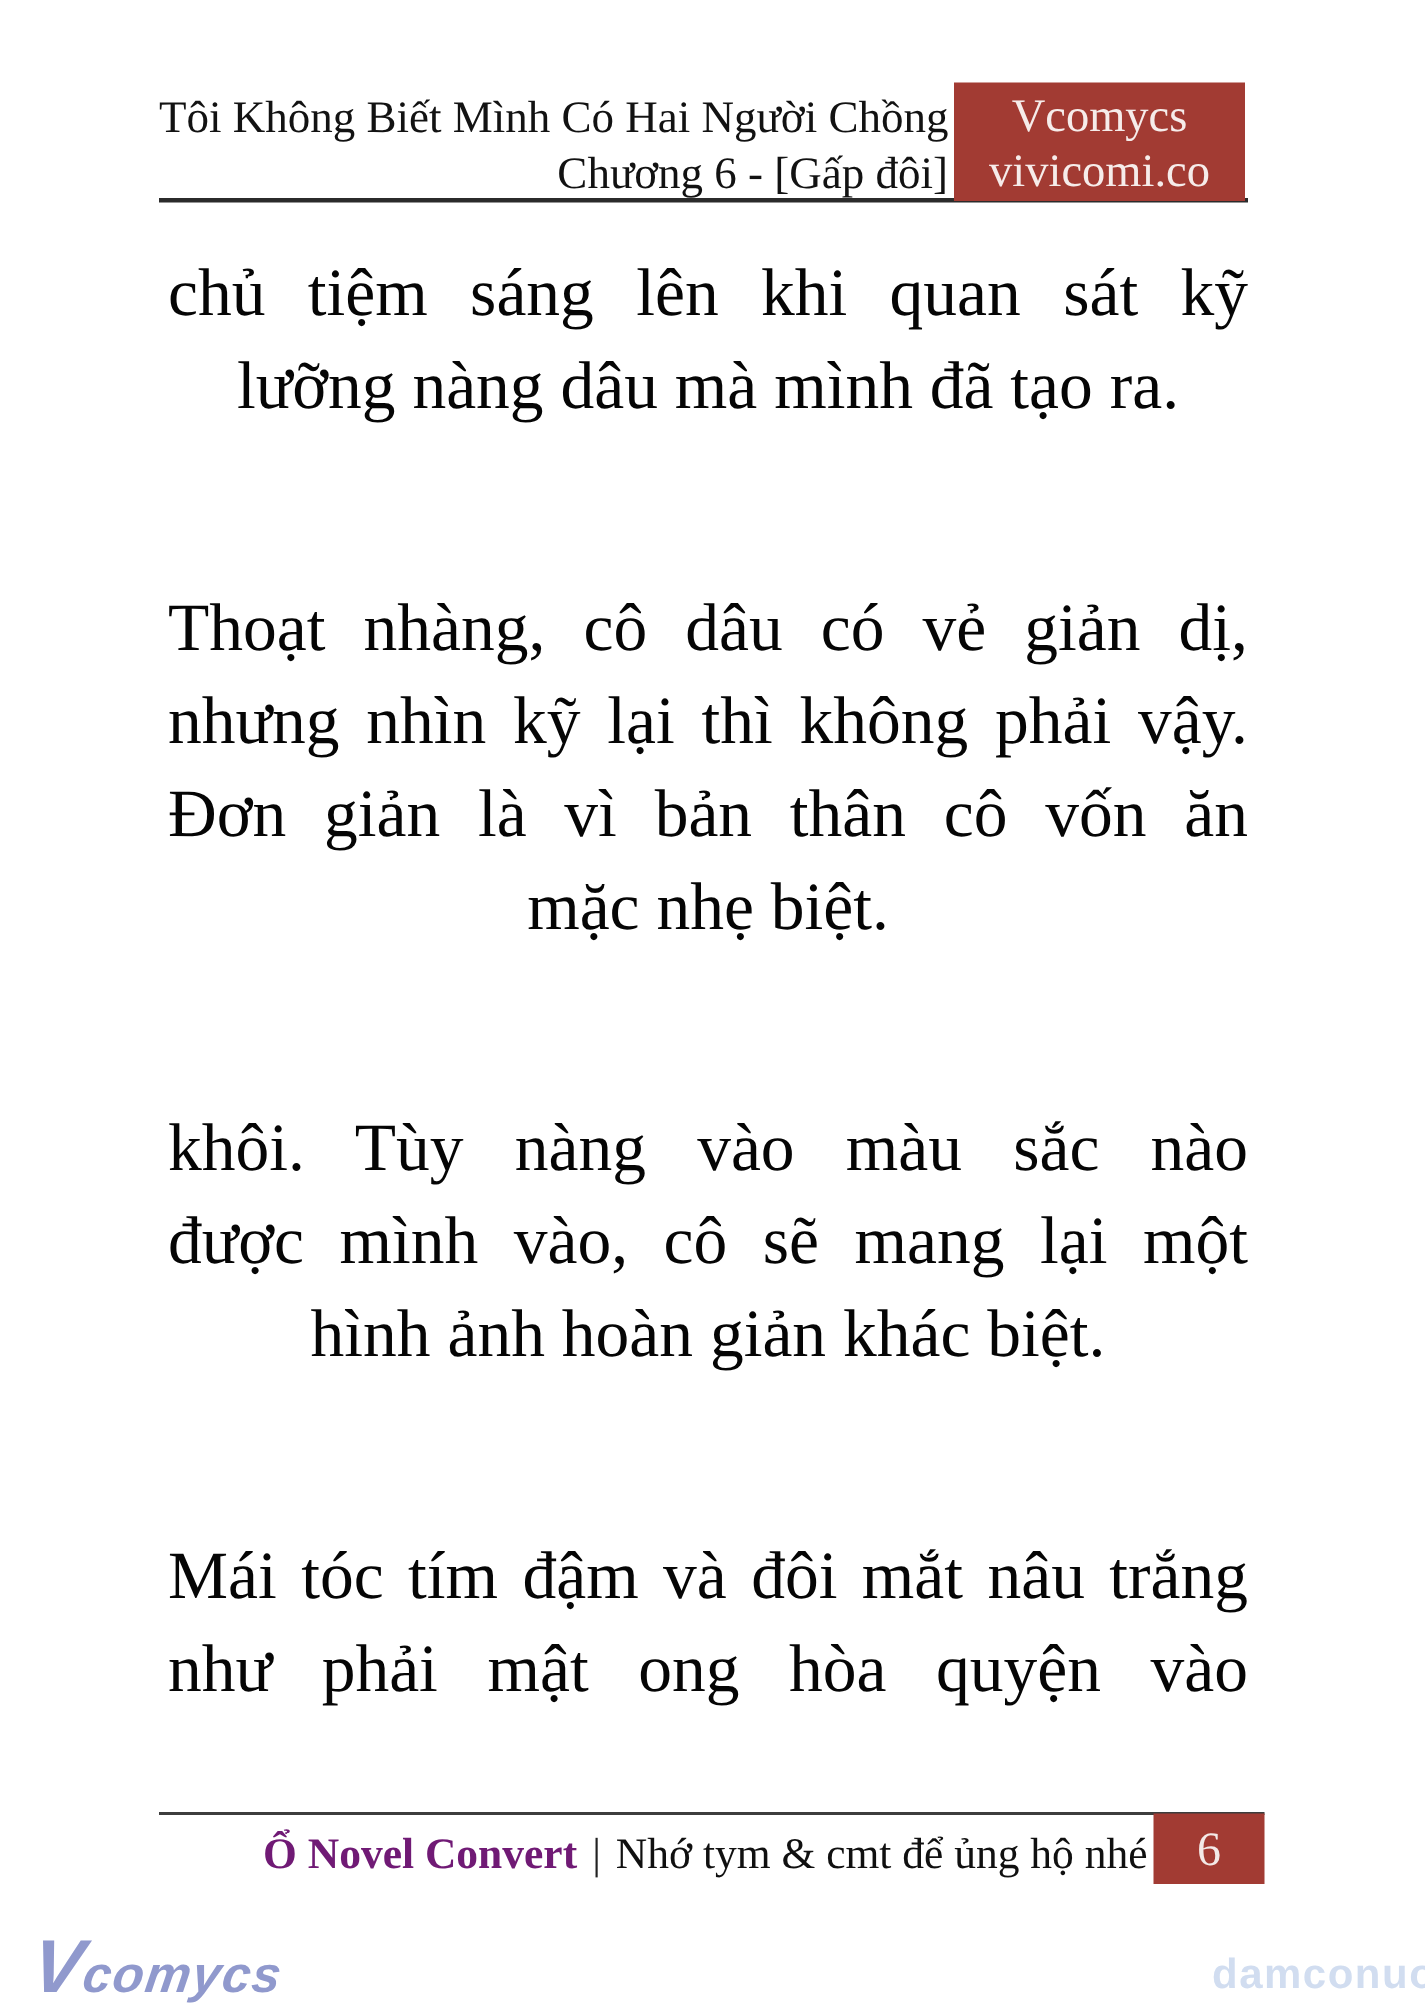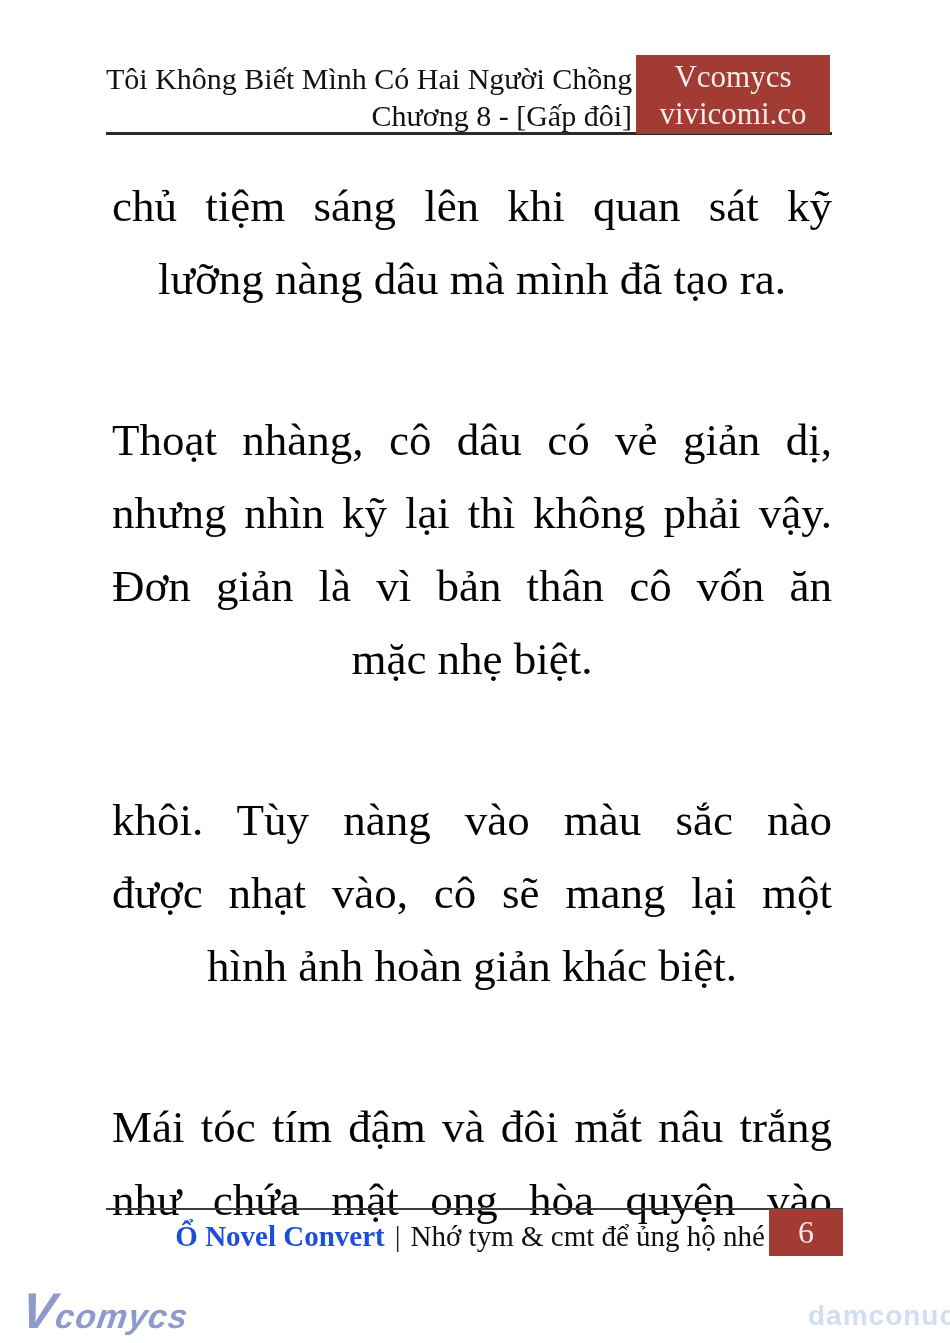--- a/index.html
+++ b/index.html
@@ -52,21 +52,21 @@
   
   .page-body {
     position: absolute;
     left: 112px;
     top: 164px;
     width: 720px;
     font-size: 45px;
     color: #050505;
   }
   .paragraph { margin: 0 0 99px 0; }
-  .line { line-height: 62px; white-space: nowrap; margin-top: 11px; }
+  .line { line-height: 62px; white-space: nowrap; }
   .line.stretch {
     white-space: normal;
     text-align: justify;
     text-align-last: justify;
   }
   .line.plain { text-align: center; }
 
   
   .footer-rule {
     position: absolute;
@@ -126,21 +126,21 @@
     opacity: 0.95;
   }
 </style>
 </head>
 <body>
 
 <div class="canvas">
 
   <div class="header-text">
     <div>Tôi Không Biết Mình Có Hai Người Chồng</div>
-    <div>Chương 8 - [Gấp đôi]</div>
+    <div>Chương 6 - [Gấp đôi]</div>
   </div>
 
   <div class="header-rule"></div>
 
   <div class="site-badge" id="site-badge" style="background: rgb(162, 59, 51); color: rgb(246, 236, 234);">
     <div>Vcomycs</div>
     <div>vivicomi.co</div>
   </div>
 
   <div class="page-body" id="body-paragraphs">
@@ -149,33 +149,33 @@
         <div class="line plain">lưỡng nàng dâu mà mình đã tạo ra.</div>
       </div>
       <div class="paragraph">
         <div class="line stretch">Thoạt nhàng, cô dâu có vẻ giản dị,</div>
         <div class="line stretch">nhưng nhìn kỹ lại thì không phải vậy.</div>
         <div class="line stretch">Đơn giản là vì bản thân cô vốn ăn</div>
         <div class="line plain">mặc nhẹ biệt.</div>
       </div>
       <div class="paragraph">
         <div class="line stretch">khôi. Tùy nàng vào màu sắc nào</div>
-        <div class="line stretch">được nhạt vào, cô sẽ mang lại một</div>
+        <div class="line stretch">được mình vào, cô sẽ mang lại một</div>
         <div class="line plain">hình ảnh hoàn giản khác biệt.</div>
       </div>
       <div class="paragraph">
         <div class="line stretch">Mái tóc tím đậm và đôi mắt nâu trắng</div>
-        <div class="line stretch">như chứa mật ong hòa quyện vào</div>
+        <div class="line stretch">như phải mật ong hòa quyện vào</div>
       </div>
     </div>
 
   <div class="footer-rule"></div>
 
   <div class="footer-text">
-    <span class="footer-brand" id="footer-brand" style="color: #1d4ed8; margin-left: 15px;">Ổ Novel Convert</span><span class="footer-sep">|</span><span class="footer-note">Nhớ tym &amp; cmt để ủng hộ nhé</span>
+    <span class="footer-brand" id="footer-brand" style="color: #701a75; margin-left: 15px;">Ổ Novel Convert</span><span class="footer-sep">|</span><span class="footer-note">Nhớ tym &amp; cmt để ủng hộ nhé</span>
   </div>
 
   <div class="page-badge" id="page-badge" style="background: rgb(162, 59, 51);">6</div>
 
   <div class="logo-watermark" id="logo-watermark" style="color: rgb(125, 136, 197);">Vcomycs</div>
 
   <div class="corner-watermark" id="corner-watermark" style="color: rgb(207, 220, 240);">damconuong</div>
 
 </div>
 

